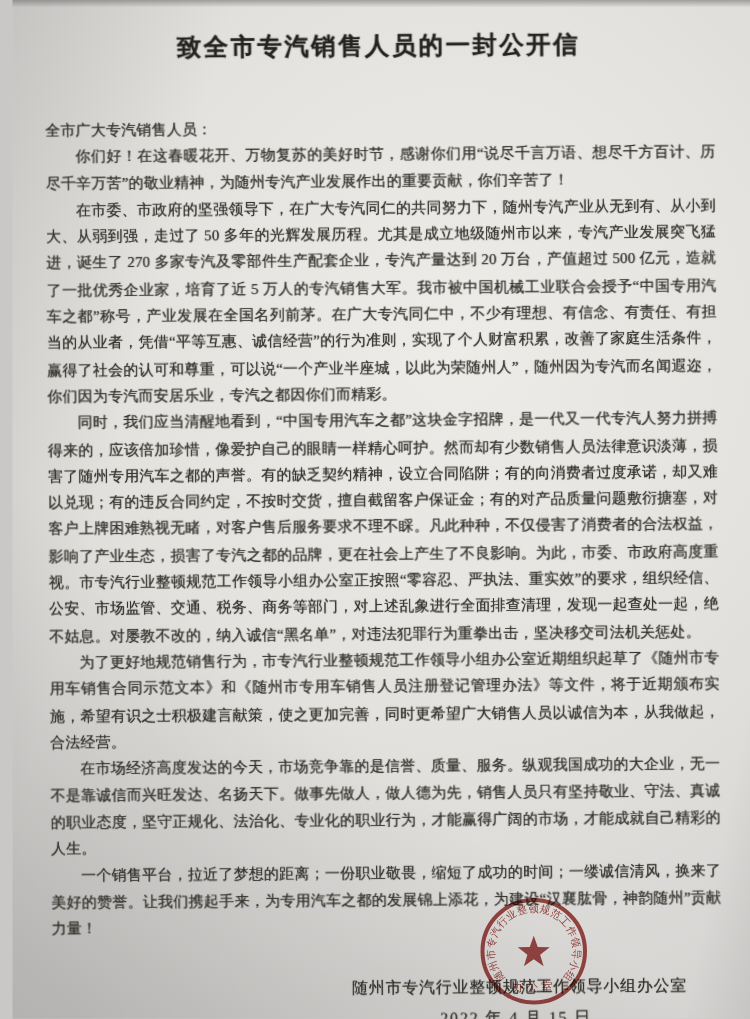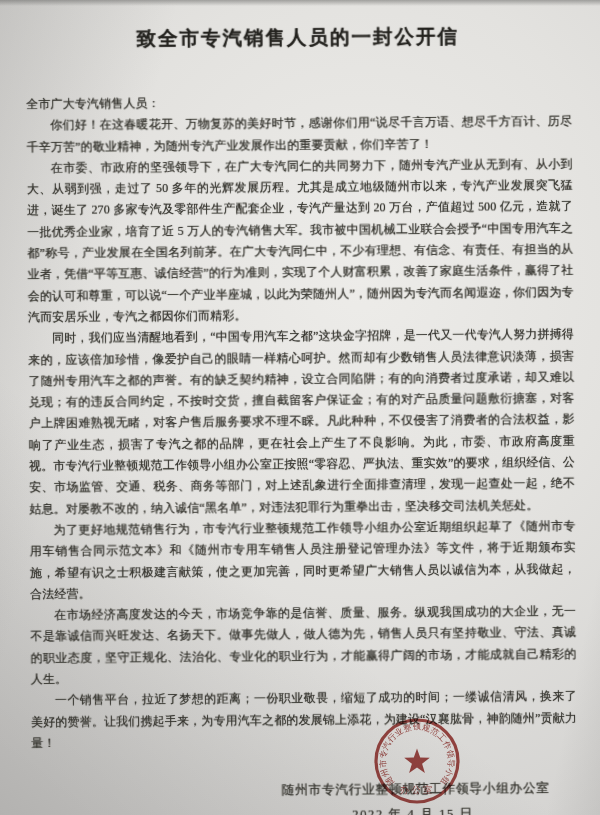--- a/index.html
+++ b/index.html
@@ -10,20 +10,21 @@
     font-family: "Liberation Serif", "DejaVu Serif", serif;
   }
   .paper {
     position: absolute; inset: 0;
     background:
       linear-gradient(to bottom, rgba(105,105,103,.55), rgba(105,105,103,0) 6px),
       linear-gradient(105deg, rgba(122,121,119,.22), rgba(122,121,119,0) 22%),
       linear-gradient(38deg, rgba(112,111,109,.32), rgba(112,111,109,0) 34%),
       linear-gradient(282deg, rgba(122,121,119,.16), rgba(122,121,119,0) 7%),
       radial-gradient(ellipse 560px 620px at 60% 34%, #edece9 0%, #e3e2df 48%, #d3d2d0 100%);
+    margin-left: 10px;
   }
   .tilt {
     position: absolute; left: 0; top: 0; width: 100%;
     transform: rotate(-0.45deg);
     transform-origin: 50% 40%;
     filter: blur(0.3px);
     color: #34332e;
   }
   .title {
     margin: 26px 0 0 0;

